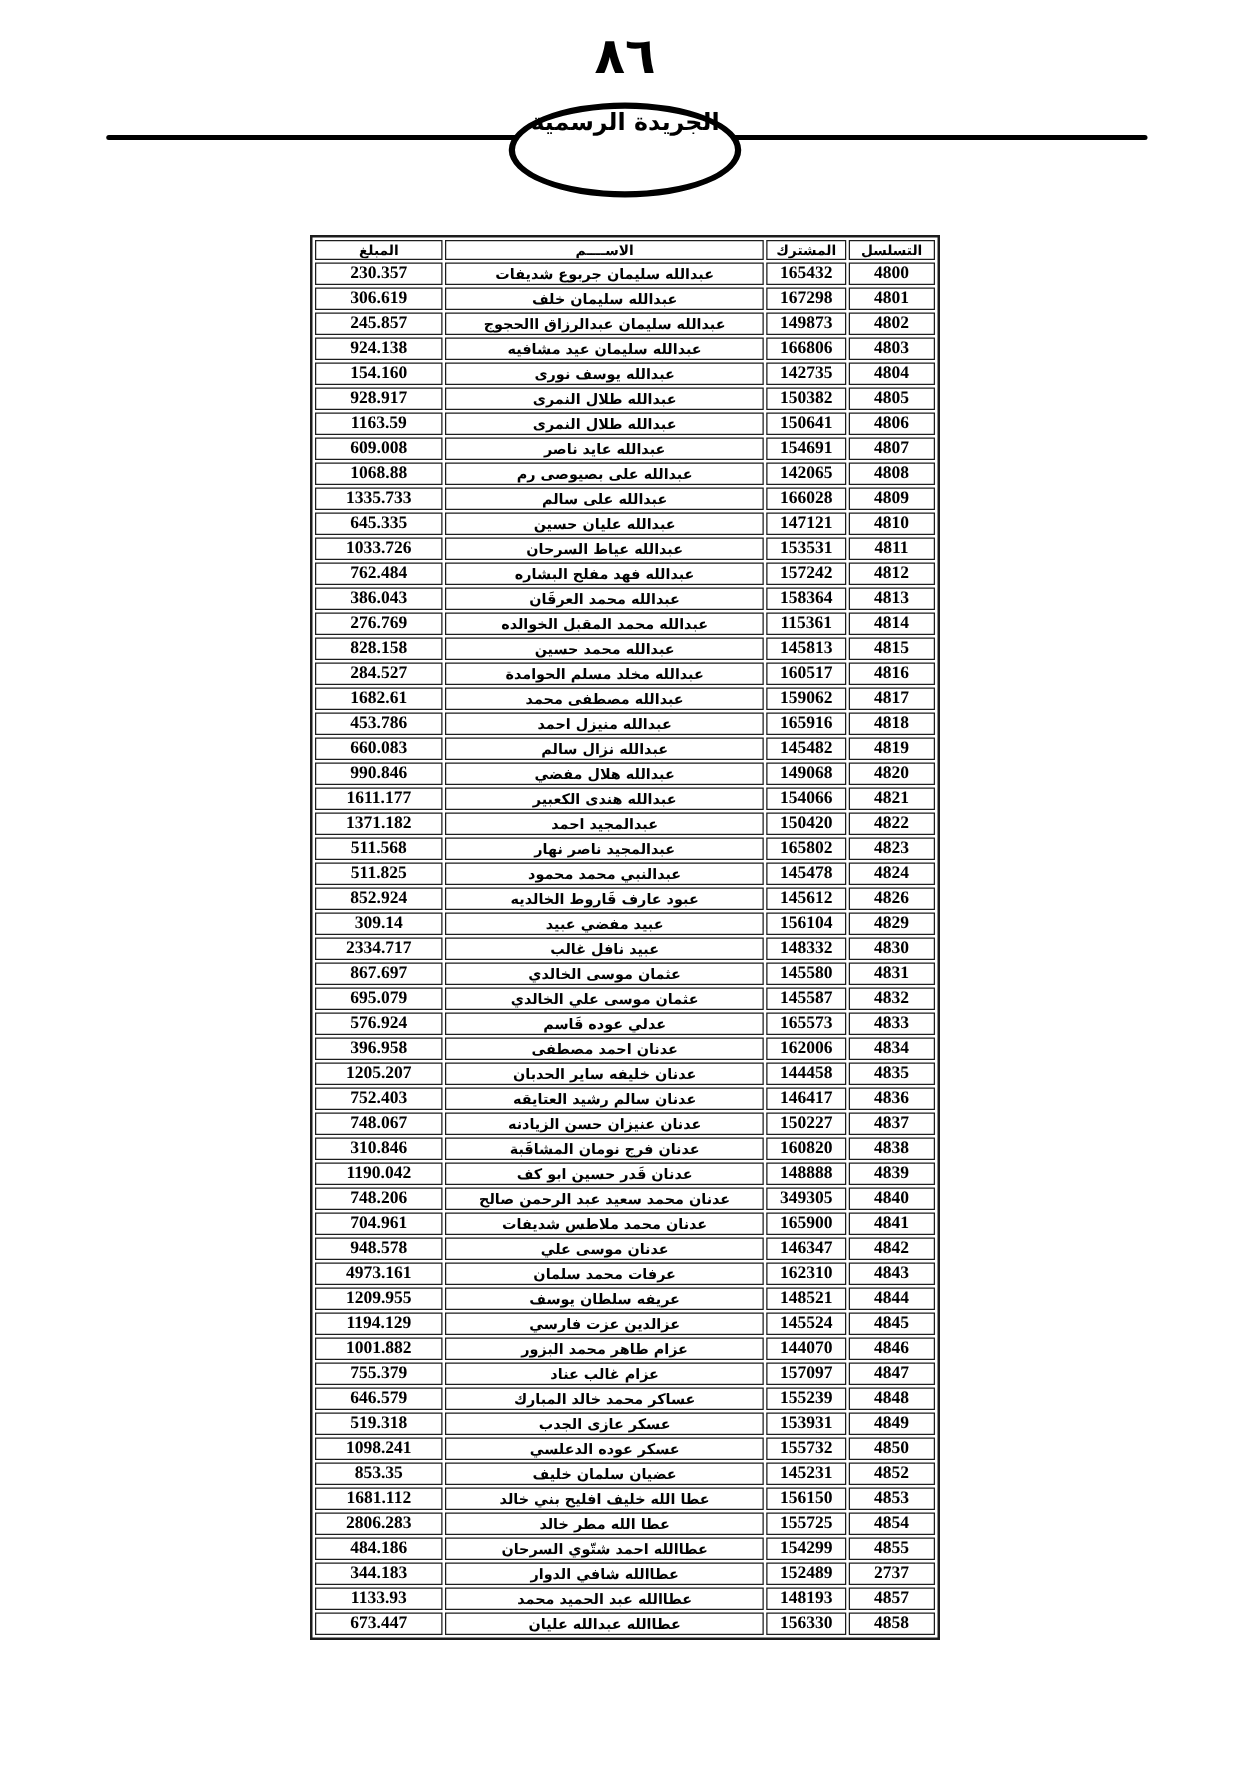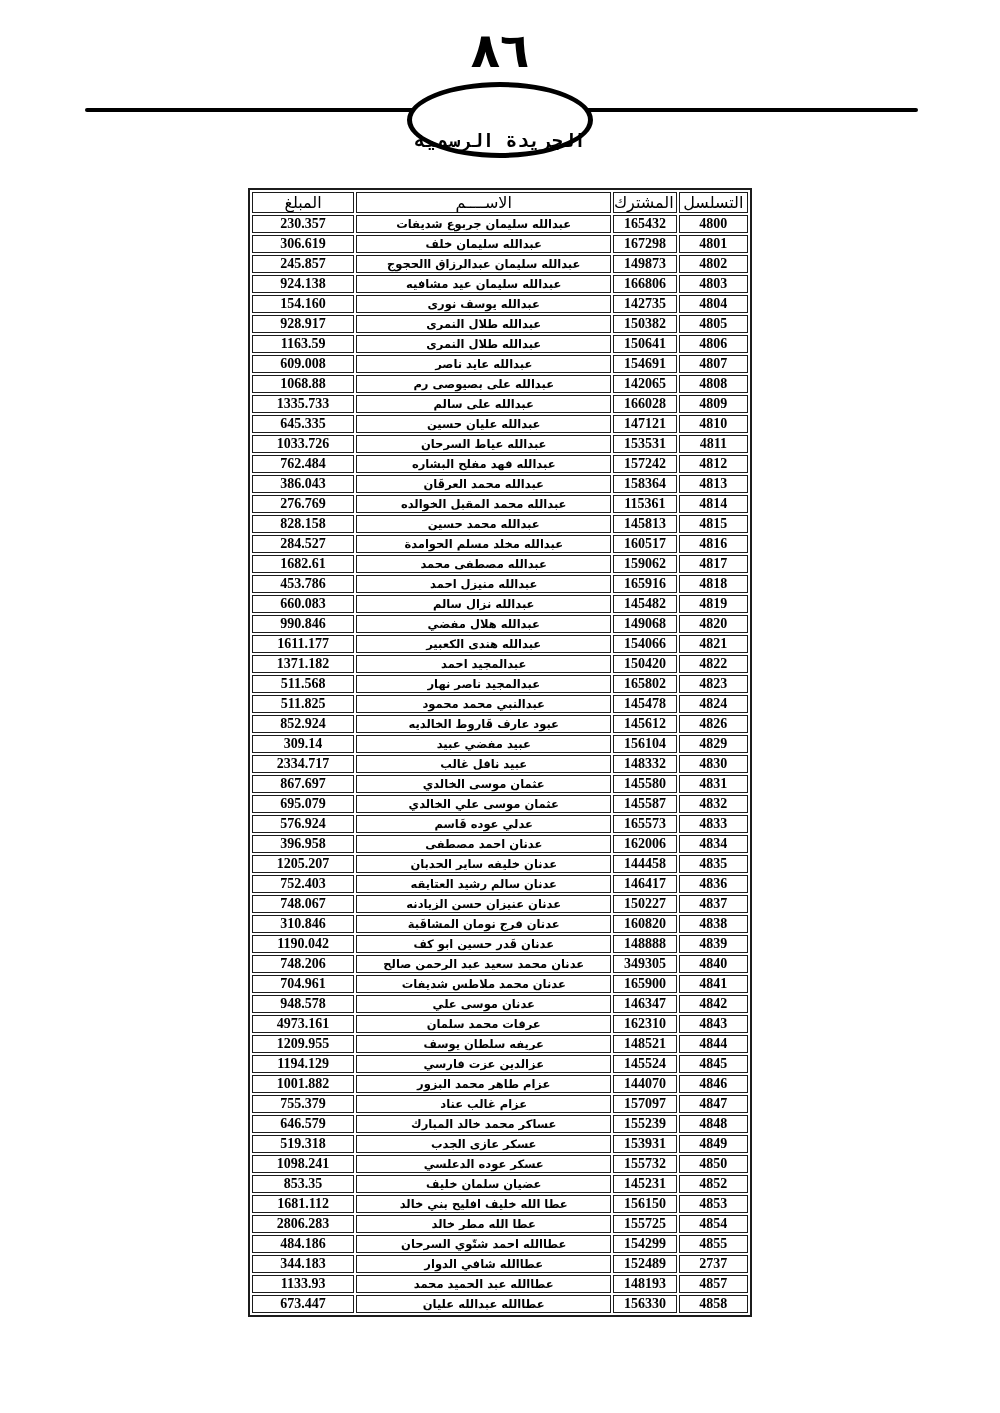--- a/index.html
+++ b/index.html
@@ -2,47 +2,47 @@
 <html lang="ar"><head>
 <meta charset="utf-8">
 <style>
   html, body { margin: 0; padding: 0; background: #ffffff; }
   body {
     width: 1000px; height: 1413px; position: relative;
     font-family: "DejaVu Sans", sans-serif; color: #000;
   }
   .page-number {
     position: absolute; top: 22px; left: 0; width: 1000px;
-    text-align: center; font-size: 48px; font-weight: bold;
+    text-align: center; font-size: 40px; font-weight: bold;
     font-family: "DejaVu Sans", sans-serif;
   }
   .header-rule {
     position: absolute; top: 108px; left: 85px; width: 833px; height: 4px;
     background: #000; border-radius: 2px;
   }
   .banner-ellipse {
     position: absolute; left: 407px; top: 82px; width: 186px; height: 76px;
     box-sizing: border-box; border: 5px solid #000; border-radius: 50%;
-    background: #fff; display: flex; align-items: flex-end; justify-content: center; font-family: Liberation Mono, monospace;
+    background: #fff; display: flex; align-items: flex-start; justify-content: center;
   }
   .banner-ellipse span { font-weight: bold; font-size: 19px; direction: rtl; }
   table.records {
     position: absolute; top: 188px; left: 248px; width: 504px;
     table-layout: fixed; background: #fff;
     border-collapse: separate; border-spacing: 2px;
     border: 2px solid #1c1c1c;
   }
   .records th, .records td {
     border: 1px solid #1c1c1c; background: #fff;
     height: 16px; padding: 0 2px; box-sizing: border-box;
     text-align: center; vertical-align: middle;
     overflow: hidden; white-space: nowrap;
   }
   .records th {
-    font-family: "DejaVu Sans", sans-serif; font-weight: normal; font-size: 16px;
+    font-family: "DejaVu Sans", sans-serif; font-weight: bold; font-size: 11px;
   }
   .records td.name {
     font-family: "DejaVu Sans", sans-serif; font-weight: bold; font-size: 11.5px;
   }
   .records td.num {
     font-family: "Liberation Serif", serif; font-weight: bold; font-size: 14px;
     direction: ltr;
   }
   col.c-serial { width: 68px; }
   col.c-sub    { width: 62px; }

